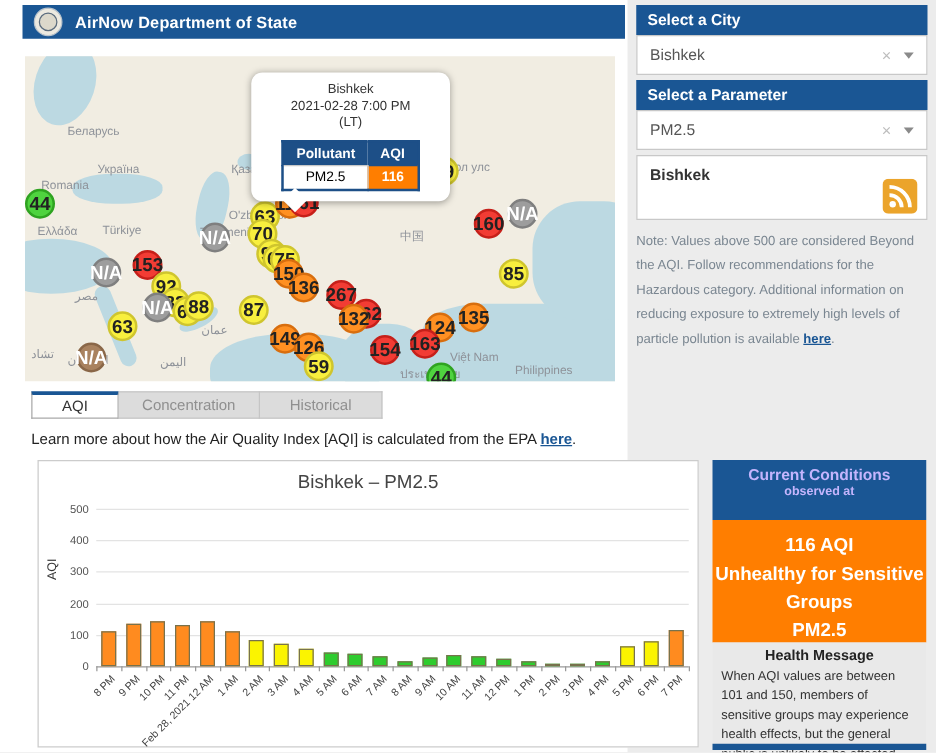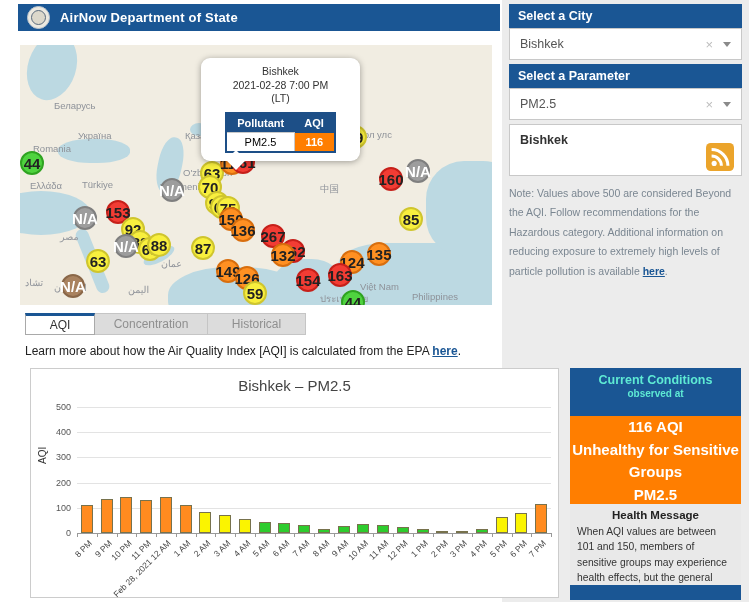--- a/index.html
+++ b/index.html
@@ -53,25 +53,25 @@
   .gridline.baseline{background:#9a9a9a;}
   .ytick{position:absolute;left:-32px;width:26px;text-align:right;font-size:9px;color:#555;}
   .ylab{position:absolute;left:6px;top:95px;font-size:10px;color:#333;transform:rotate(-90deg);transform-origin:left top;}
   .bar{position:absolute;bottom:0;width:12px;box-sizing:border-box;border:1px solid #77724d;}
   .bar-orange{background:#ff8b1f;} .bar-yellow{background:#fbf400;} .bar-green{background:#2ecc2e;}
   .xtick{position:absolute;top:126px;width:1px;height:4px;background:#999;}
   .xlabel{position:absolute;top:131px;font-size:8.5px;color:#444;white-space:nowrap;transform-origin:100% 0;transform:rotate(-45deg);}
 
   
   #cc{position:absolute;left:570px;top:368px;width:171px;height:232px;display:flex;flex-direction:column;}
-  #cc .hd{background:#1a5694;color:#5eead4;text-align:center;padding:5px 4px 4px 4px;height:39px;}
+  #cc .hd{background:#1a5694;color:#c4b5fd;text-align:center;padding:5px 4px 4px 4px;height:39px;}
   #cc .hd .l1{font-size:12.5px;font-weight:bold;}
   #cc .hd .l2{font-size:10px;font-weight:bold;margin-top:1px;}
   #cc .hd .l3{font-size:12px;font-weight:bold;margin-top:1px;}
-  #cc .aqi{background:#ff7e00;color:#fff;text-align:center;font-size:15px;font-weight:bold;line-height:1.5;height:88px;}
+  #cc .aqi{background:#ff7e00;color:#fff;text-align:center;font-size:15px;font-weight:bold;line-height:1.5;padding-top:10px;height:88px;}
   #cc .hm{background:#e9e9e9;color:#333;padding:5px 7px;height:71px;}
   #cc .hm .ht{text-align:center;font-size:11.5px;font-weight:bold;color:#222;margin-bottom:3px;}
   #cc .hm .hx{font-size:10.3px;line-height:1.5;}
   #cc .ft{background:#1a5694;flex:1;}
 
   
   .panel-hd{background:#1a5694;color:#fff;font-size:12.5px;font-weight:bold;padding:5px 9px;}
   .selbox{background:#fff;border:1px solid #c8c8c8;height:32px;display:flex;align-items:center;box-sizing:border-box;}
   .selbox .val{flex:1;font-size:12.5px;color:#555;padding-left:10px;}
   .selbox .clear{color:#bdbdbd;font-size:13px;margin-right:10px;cursor:pointer;}

